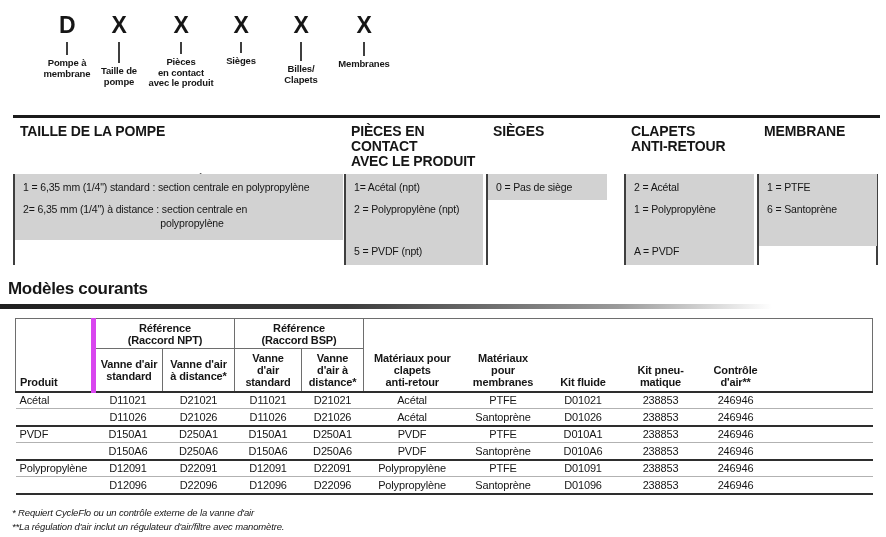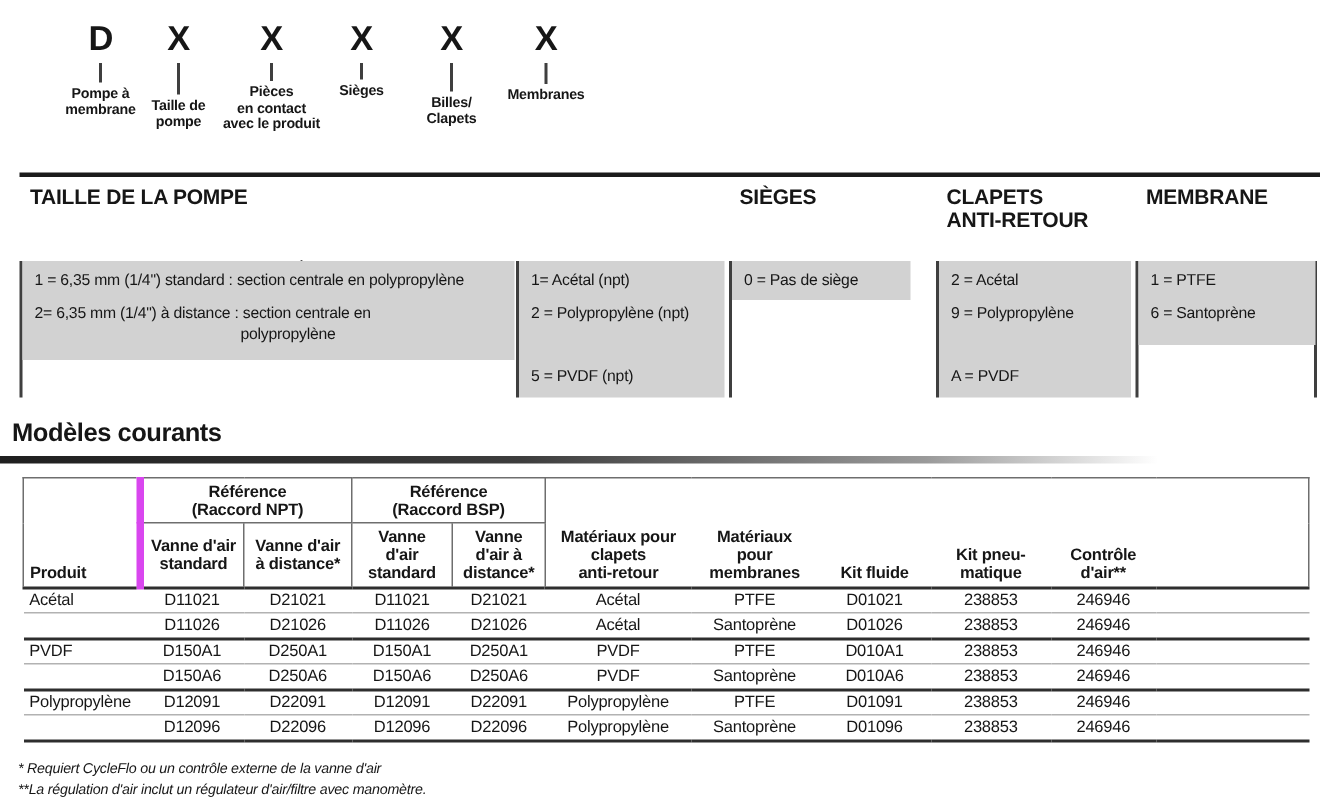--- a/index.html
+++ b/index.html
@@ -31,21 +31,21 @@
   .sel-col { position:absolute; top:0; height:153px; }
   .sel-col0{left:0;width:331px}.sel-col1{left:331px;width:142px}.sel-col2{left:473px;width:138px}
   .sel-col3{left:611px;width:133px}.sel-col4{left:744px;width:123px}
   .sel-head { position:absolute; top:9px; left:7px; right:2px; font-size:14px; font-weight:bold; line-height:15px; }
   .sel-sub  { position:absolute; top:25px; left:7px; right:2px; font-size:8.8px; font-weight:bold;margin-top:33px; }
   .sel-shade { position:absolute; top:59px; background:#d2d2d2; }
   .sel-col0 .sel-shade{left:2px; right:1px; height:66px}
   .sel-col1 .sel-shade{left:2px; right:3px; height:91px}
   .sel-col2 .sel-shade{left:2px; right:17px; height:26px}
   .sel-col3 .sel-shade{left:2px; right:3px; height:91px}
-  .sel-col4 .sel-shade{left:2px; right:3px; height:56px}
+  .sel-col4 .sel-shade{left:2px; right:3px; height:72px}
   .sel-opt { position:absolute; left:8px; right:2px; font-size:10.5px; line-height:13px; }
   .o1{top:7px}.o2{top:29px}.o3{top:71px}
   .owrap{top:43px; left:0; right:0; text-align:center; padding-left:26px; font-size:10.5px; position:absolute;}
 
   
   .models-heading { position:absolute; left:8px; top:279px; font-size:17px; font-weight:bold; letter-spacing:-0.3px; }
   .grad-bar { position:absolute; left:0; top:304px; width:772px; height:5px;
               background:linear-gradient(to right,#1f1f1f 0%,#3d3d3d 45%,#9a9a9a 80%,rgba(210,210,210,0) 100%); }
 
   .models-table { position:absolute; left:15px; top:318px; width:857px; border-collapse:collapse;
@@ -126,40 +126,42 @@
       <div class="sel-head preline">TAILLE DE LA POMPE</div>
       <div class="sel-sub">(TYPE DE MOTEUR PNEUMATIQUE ET MATÉRIAU)</div>
       <div class="sel-shade">
         <div class="sel-opt o1">1 = 6,35 mm (1/4") standard : section centrale en polypropylène</div>
         <div class="sel-opt o2">2= 6,35 mm (1/4") à distance : section centrale en</div>
         <div class="owrap">polypropylène</div>
       </div>
     </div>
 
     <div class="sel-col sel-col1">
+      <div class="sel-head preline">PIÈCES EN CONTACT
+AVEC LE PRODUIT</div>
       <div class="sel-shade">
         <div class="sel-opt o1">1= Acétal (npt)</div>
         <div class="sel-opt o2">2 = Polypropylène (npt)</div>
         <div class="sel-opt o3">5 = PVDF (npt)</div>
       </div>
     </div>
 
     <div class="sel-col sel-col2">
       <div class="sel-head preline">SIÈGES</div>
       <div class="sel-shade">
         <div class="sel-opt o1">0 = Pas de siège</div>
       </div>
     </div>
 
     <div class="sel-col sel-col3">
       <div class="sel-head preline">CLAPETS
 ANTI-RETOUR</div>
       <div class="sel-shade">
         <div class="sel-opt o1">2 = Acétal</div>
-        <div class="sel-opt o2">9 = Polypropylène</div>
+        <div class="sel-opt o2">1 = Polypropylène</div>
         <div class="sel-opt o3">A = PVDF</div>
       </div>
     </div>
 
     <div class="sel-col sel-col4">
       <div class="sel-head preline">MEMBRANE</div>
       <div class="sel-shade">
         <div class="sel-opt o1">1 = PTFE</div>
         <div class="sel-opt o2">6 = Santoprène</div>
       </div>

